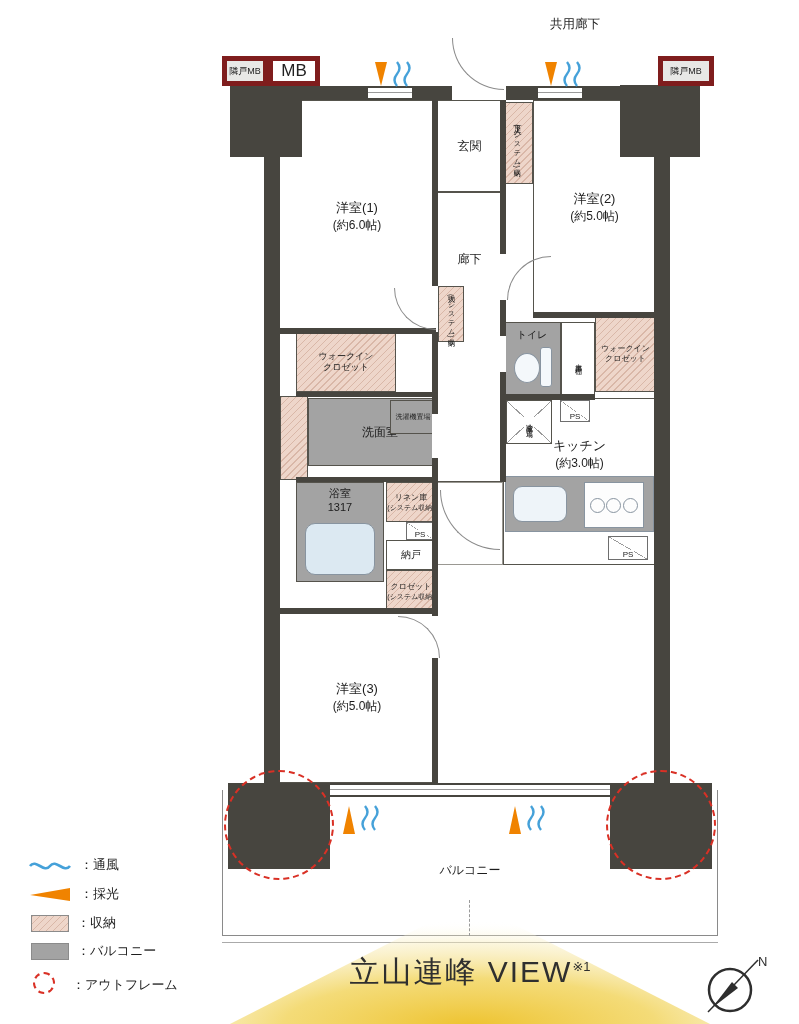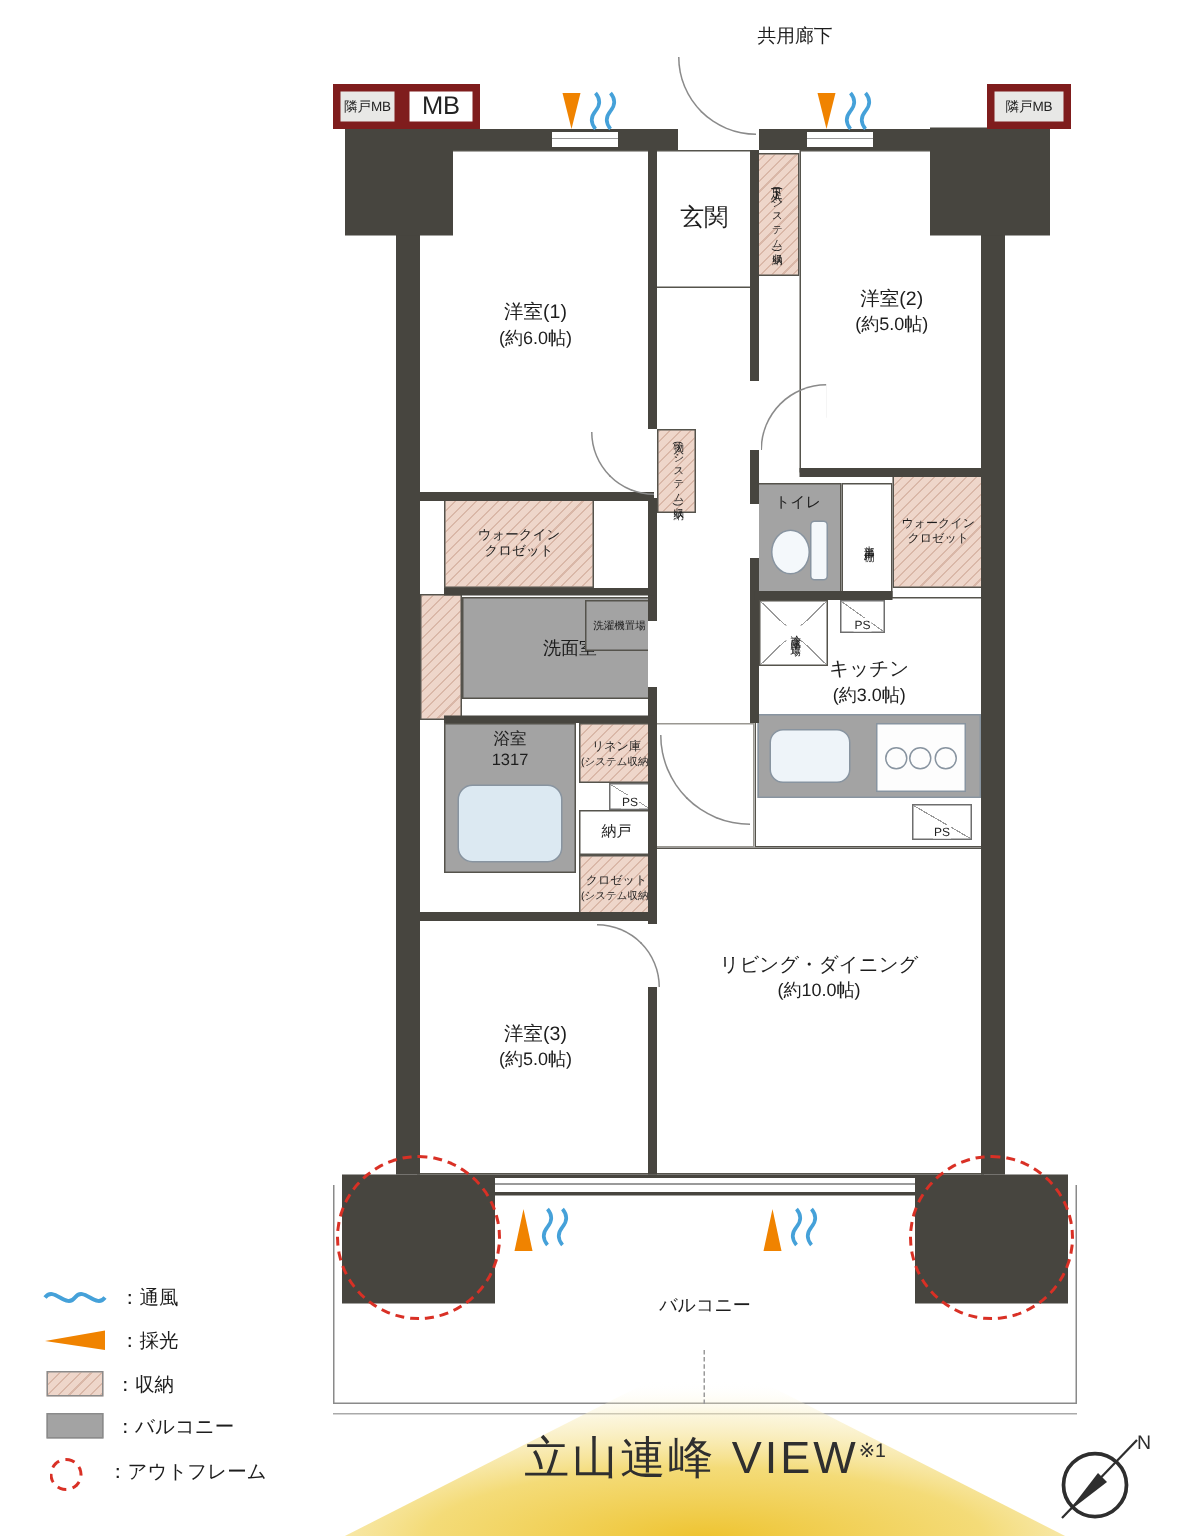--- a/index.html
+++ b/index.html
@@ -25,21 +25,21 @@
          display:flex;align-items:flex-end;justify-content:center;font-size:8px;color:#222;
          background-image:linear-gradient(to top right,transparent 49%,#9a9a9a 49%,#9a9a9a 51%,transparent 51%);}
   .xbox{background-image:linear-gradient(to top right,transparent 49.3%,#9a9a9a 49.3%,#9a9a9a 50.7%,transparent 50.7%),
         linear-gradient(to bottom right,transparent 49.3%,#9a9a9a 49.3%,#9a9a9a 50.7%,transparent 50.7%);}
   .fixture{position:absolute;box-sizing:border-box;border:1.5px solid #8894a0;}
   .arc{position:absolute;box-sizing:border-box;border:0 solid #8a8a8a;}
   .window{position:absolute;background:linear-gradient(to bottom,#47453f 0 2px,#fff 2px 6px,#9a9a9a 6px 7px,#fff 7px 12px,#47453f 12px 14px);}
   .mbbox{position:absolute;border:5px solid #7f1d1d;box-sizing:border-box;display:flex;align-items:center;justify-content:center;color:#222;}
   .outframe{position:absolute;border:2.5px dashed #d93025;border-radius:50%;box-sizing:border-box;}
   .caption{position:absolute;color:#1d1d1d;}
-  .legend-row{position:absolute;display:flex;align-items:flex-start;gap:8px;color:#1d1d1d;font-size:13px;}
+  .legend-row{position:absolute;display:flex;align-items:flex-end;gap:8px;color:#1d1d1d;font-size:13px;}
   .legend-swatch{width:38px;height:17px;border:1px solid #8b8b8b;box-sizing:border-box;}
   .balcony{position:absolute;border:1.5px solid #8a8a8a;border-top:none;box-sizing:border-box;}
   .viewtext{position:absolute;text-align:center;color:#2f2f2f;font-size:30px;font-weight:500;letter-spacing:2px;}
   .viewtext sup{font-size:13px;letter-spacing:0;}
   .dash-v{position:absolute;border-left:1px dashed #9a9a9a;}
 </style>
 </head>
 <body>
 
 <div id="stage">
@@ -49,37 +49,40 @@
   <div class="caption" style="left:410px;top:862px;width:120px;text-align:center;font-size:12px;">バルコニー</div>
 
   <div class="room" style="left:278px;top:100px;width:158px;height:232px;">
     <div class="rlabel">
       <span>洋室(1)</span>
       <span class="size">(約6.0帖)</span>
     </div>
   </div>
 
   <div class="room" style="left:436px;top:100px;width:67px;height:92px;">
-    <div class="rlabel" style="font-size:16px;">玄関</div>
+    <div class="rlabel" style="font-size:12px;">玄関</div>
   </div>
 
   <div class="room pink" style="left:501px;top:102px;width:32px;height:82px;">
     <div class="vtext tiny">
       <span>下足入</span>
       <span class="note">(システム収納)</span>
     </div>
   </div>
 
   <div class="room" style="left:533px;top:100px;width:123px;height:215px;">
     <div class="rlabel">
       <span>洋室(2)</span>
       <span class="size">(約5.0帖)</span>
     </div>
   </div>
 
+  <div class="room top" style="left:436px;top:192px;width:67px;height:290px;padding-top:58px;">
+    <div class="rlabel" style="font-size:12px;">廊下</div>
+  </div>
 
   <div class="room pink" style="left:438px;top:286px;width:26px;height:56px;">
     <div class="vtext note">
       <span>物入</span>
       <span class="note">(システム収納)</span>
     </div>
   </div>
 
   <div class="room pink" style="left:595px;top:315px;width:61px;height:77px;">
     <div class="tiny">
@@ -163,26 +166,20 @@
   </div>
   <div class="room pink" style="left:386px;top:570px;width:50px;height:42px;">
     <div class="note">
       <span style="display:block;font-size:8px;">クロゼット</span>
       <span style="display:block;">(システム収納)</span>
     </div>
   </div>
 
   <div class="room" style="left:436px;top:482px;width:67px;height:83px;border-color:#9a9892;"></div>
 
-  <div class="room top" style="left:436px;top:565px;width:220px;height:218px;padding-top:68px;">
-    <div class="rlabel">
-      <span>リビング・ダイニング</span>
-      <span class="size">(約10.0帖)</span>
-    </div>
-  </div>
 
   <div class="room" style="left:278px;top:612px;width:158px;height:171px;">
     <div class="rlabel">
       <span>洋室(3)</span>
       <span class="size">(約5.0帖)</span>
     </div>
   </div>
 
   <div class="wall" style="left:432px;top:100px;width:6px;height:683px;"></div>
   <div class="gap" style="left:432px;top:286px;width:6px;height:46px;"></div>
@@ -241,21 +238,21 @@
   </svg>
   <svg class="abs" style="left:504px;top:796px;" width="44" height="40" viewBox="0 0 44 40">
     <polygon points="5,38 17,38 11,10" fill="#f08300"></polygon>
     <path d="M27,10 q5,6 0,12 q-5,6 0,12" stroke="#45a1d9" stroke-width="2.4" fill="none"></path>
     <path d="M37,10 q5,6 0,12 q-5,6 0,12" stroke="#45a1d9" stroke-width="2.4" fill="none"></path>
   </svg>
 
   <div class="outframe" style="left:224px;top:770px;width:110px;height:110px;"></div>
   <div class="outframe" style="left:606px;top:770px;width:110px;height:110px;"></div>
 
-  <div class="caption" style="left:460px;top:16px;width:140px;text-align:center;font-size:12.5px;">共用廊下</div>
+  <div class="caption" style="left:460px;top:16px;width:140px;text-align:right;font-size:12.5px;">共用廊下</div>
   <div class="mbbox" style="left:222px;top:56px;width:46px;height:30px;background:#e8e8e6;font-size:9px;">隣戸MB</div>
   <div class="mbbox" style="left:268px;top:56px;width:52px;height:30px;background:#fff;font-size:17px;">MB</div>
   <div class="mbbox" style="left:658px;top:56px;width:56px;height:30px;background:#e8e8e6;font-size:9px;">隣戸MB</div>
 
   <div class="legend-row" style="left:28px;top:856px;">
     <svg width="44" height="17" viewBox="0 0 44 17">
       <path d="M2,9 C8,1 16,17 22,9 C28,1 36,17 42,9" stroke="#45a1d9" stroke-width="2.6" fill="none"></path>
     </svg>
     <span>：通風</span>
   </div>

